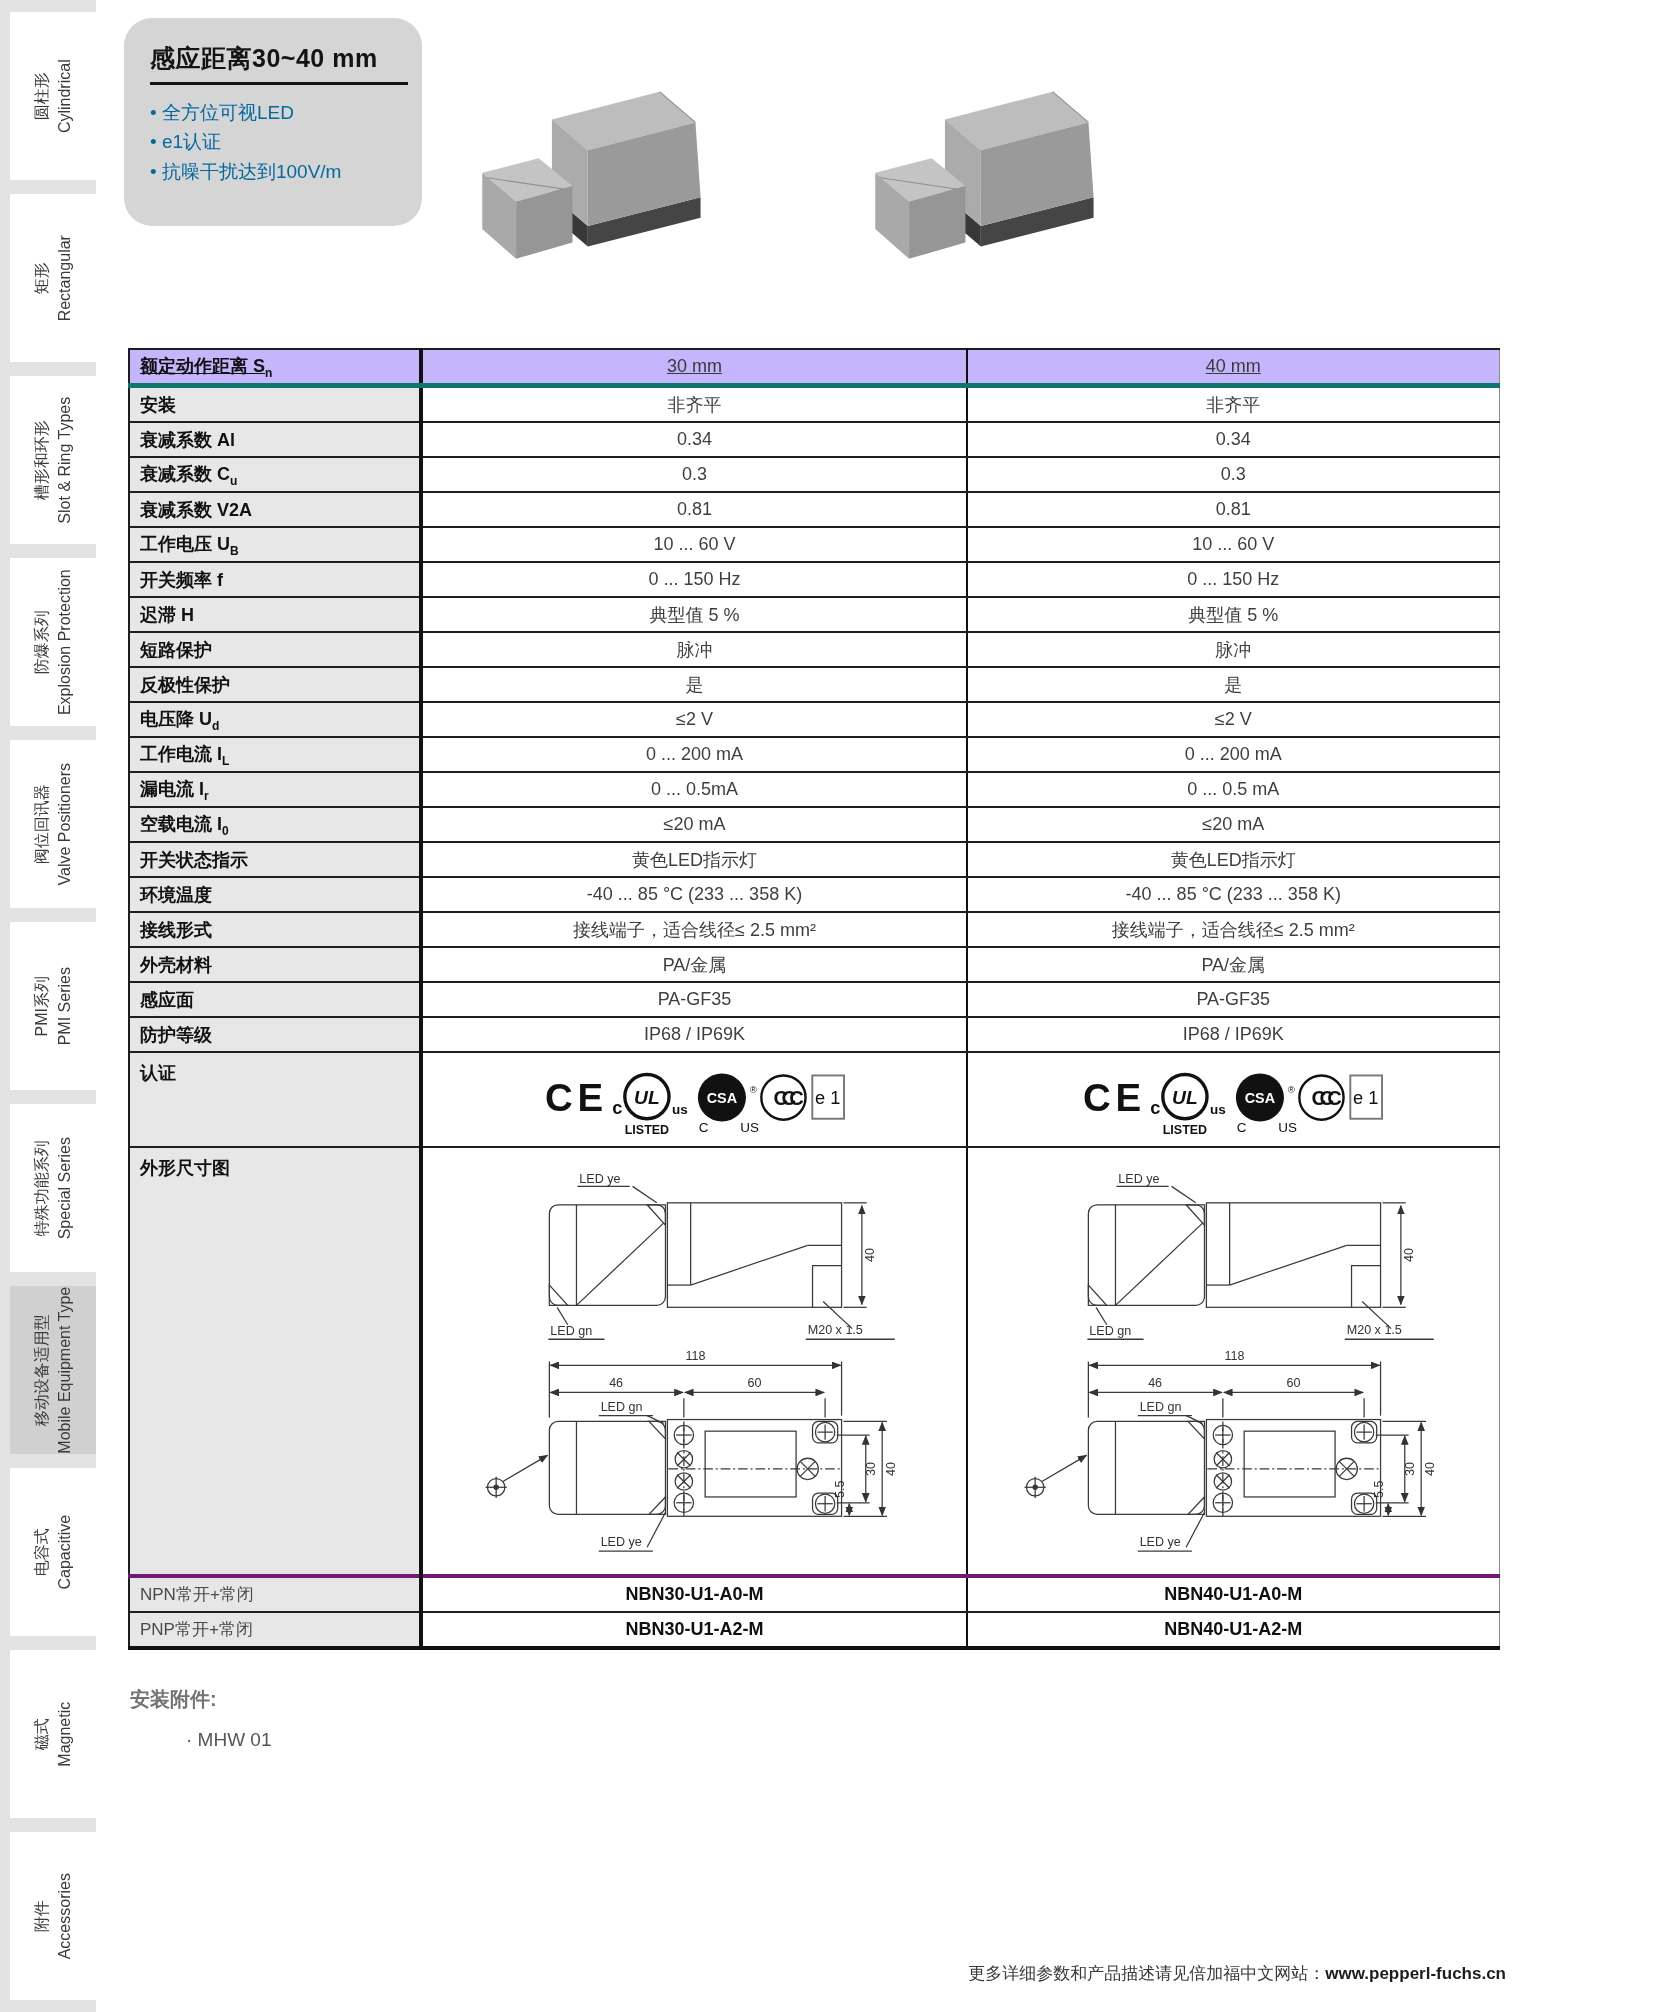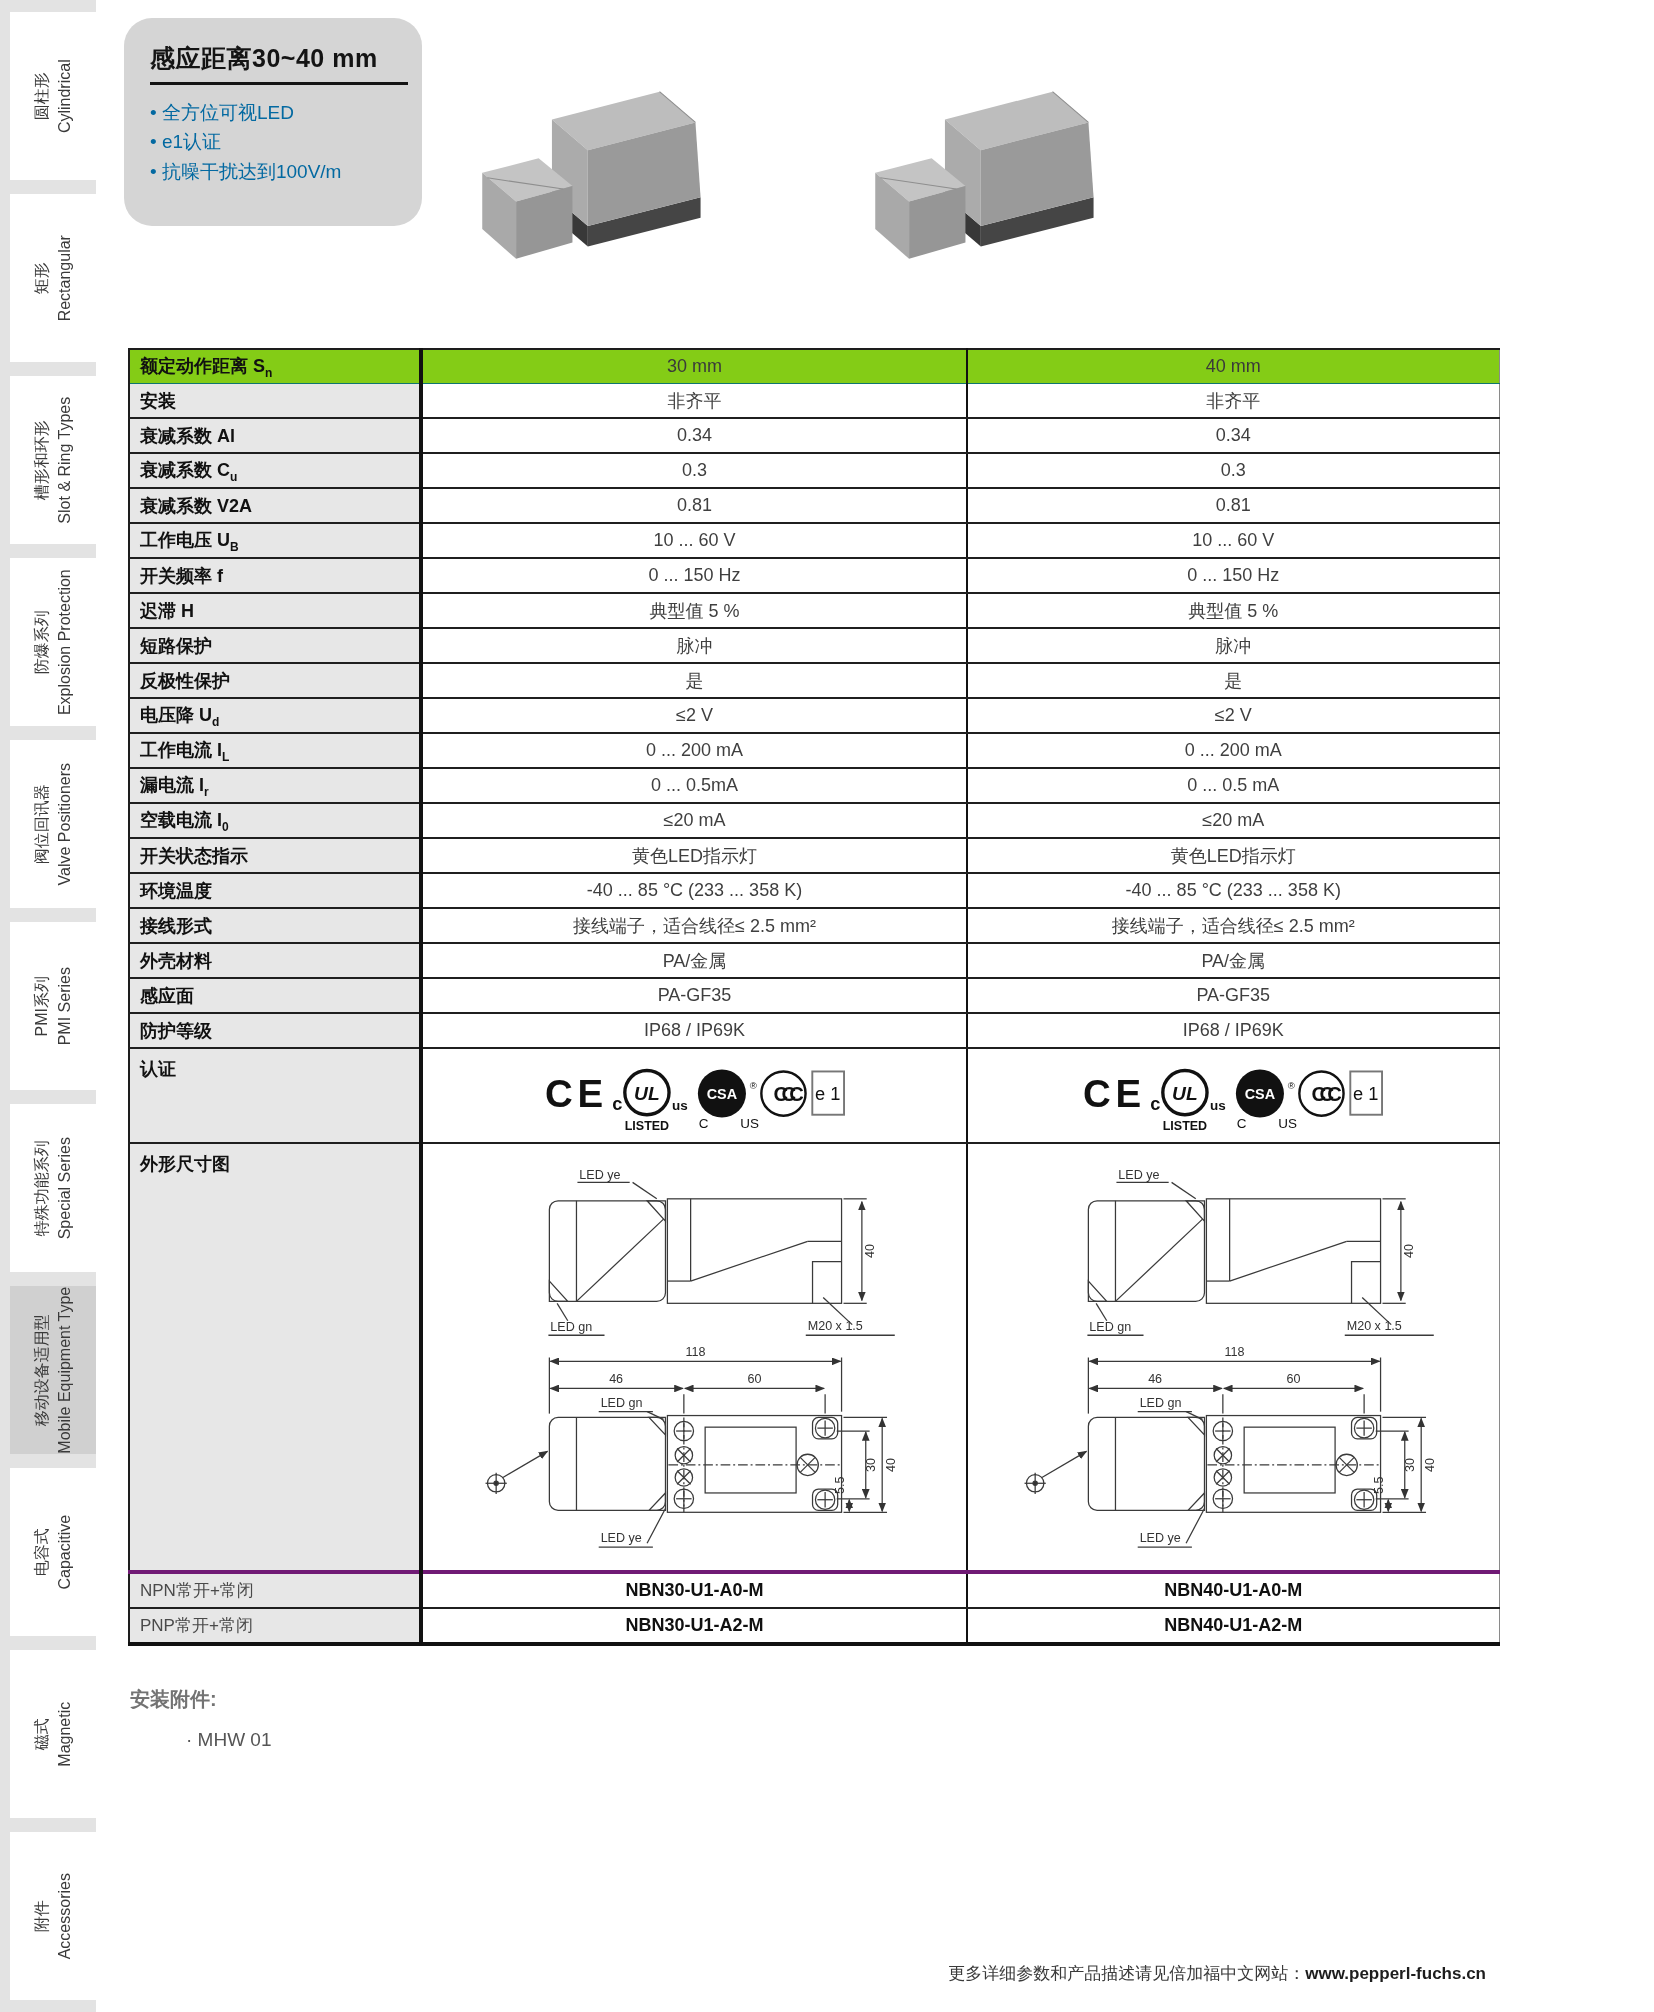--- a/index.html
+++ b/index.html
@@ -30,39 +30,39 @@
   table.spec-table{position:absolute;left:128px;top:348px;width:1370px;border-collapse:collapse;
     border-top:2px solid #1d1d1d;border-left:2px solid #1d1d1d;border-right:1px solid #8a8a8a;
     border-bottom:4px solid #111;table-layout:fixed;}
   col.c0{width:292px;} col.c1{width:546px;} col.c2{width:532px;}
   .spec-table th,.spec-table td{border-bottom:2px solid #1f1f1f;height:31px;padding:1px 10px;
     font-size:18px;vertical-align:middle;}
   .spec-table th.lbl{background:#e7e7e7;text-align:left;font-weight:bold;color:#111;
     border-right:4px solid #111;}
   .spec-table td{text-align:center;color:#3f3f3f;font-weight:normal;}
   .spec-table td.v1{border-right:2px solid #111;}
-  tr.head th.lbl,tr.head td{background:#84cc16;border-bottom:1px solid #0f766e;}
+  tr.head th.lbl,tr.head td{background:#c4b5fd;border-bottom:5px solid #0f766e;text-decoration:underline;}
   tr.head td{color:#3a3a3a;}
   tr.cert-row th,tr.cert-row td{height:84px;}
   tr.cert-row th.lbl{vertical-align:top;padding-top:8px;}
   tr.dim-row th,tr.dim-row td{height:410px;padding:0;}
   tr.dim-row th.lbl{vertical-align:top;padding:8px 10px;}
   tr.dim-row td{vertical-align:middle;}
   tr.model th.lbl{font-weight:normal;color:#4a4a4a;font-size:17px;}
   tr.model td{font-weight:bold;color:#101010;}
   tr.model-first th,tr.model-first td{border-top:4px solid #701a75;}
   sub{font-size:12px;}
   .cert-cell svg,.dim-cell svg{display:block;margin:0 auto;}
   .dt{font-size:13px;fill:#333;}
 
   
   .mounting{position:absolute;left:130px;top:1686px;}
   .mounting-title{font-size:20px;font-weight:bold;color:#737373;}
   .mounting-items{list-style:none;margin:16px 0 0 56px;padding:0;font-size:19px;color:#555;}
-  .footer{position:absolute;left:116px;top:1962px;width:1370px;text-align:right;font-size:17px;color:#3a3a3a;}
+  .footer{position:absolute;left:136px;top:1962px;width:1370px;text-align:right;font-size:17px;color:#3a3a3a;}
   .footer .url{font-weight:bold;color:#1d1d1d;}
 </style>
 </head>
 <body>
 
 <div class="page">
 
   <div class="sidebar" id="sidebar">
       <div class="tab">
         <div class="tab-inner">

